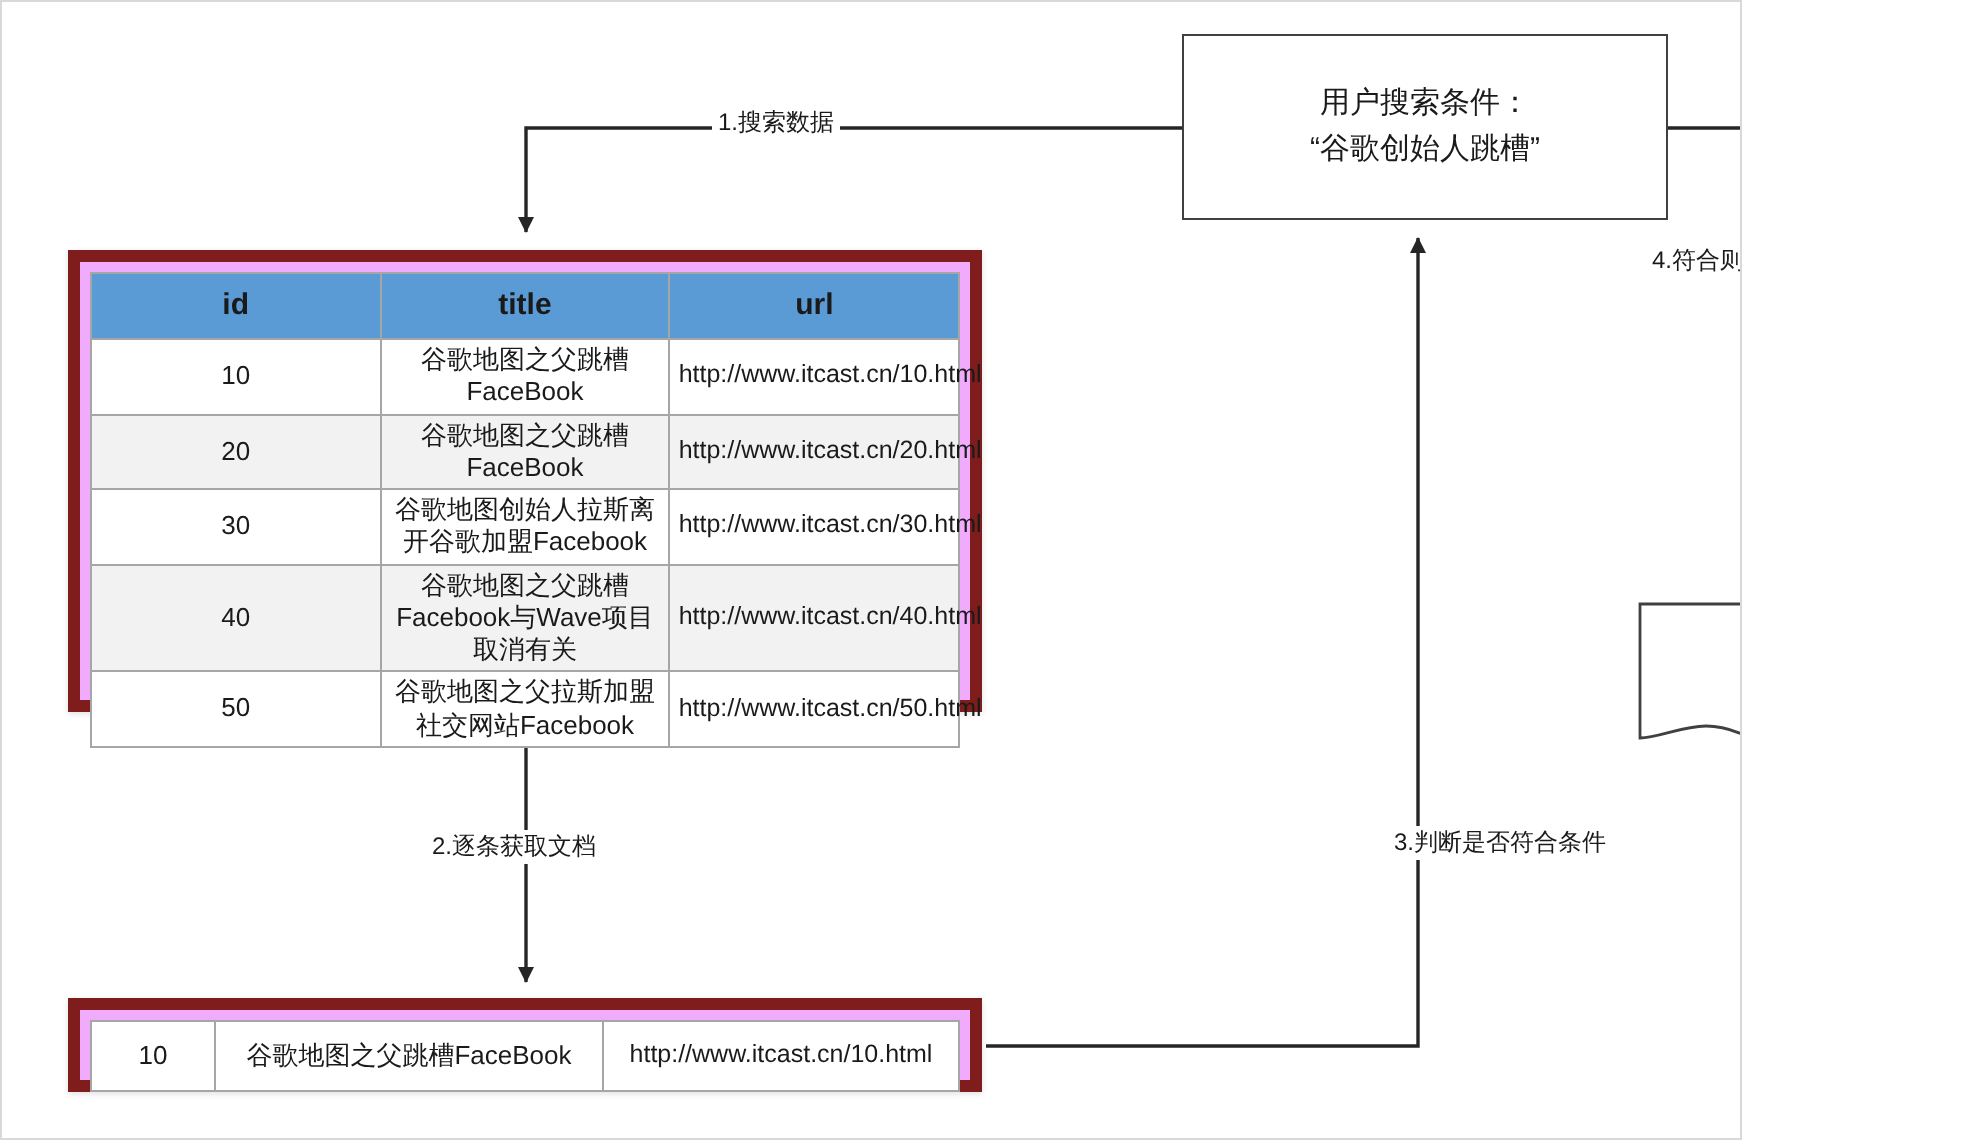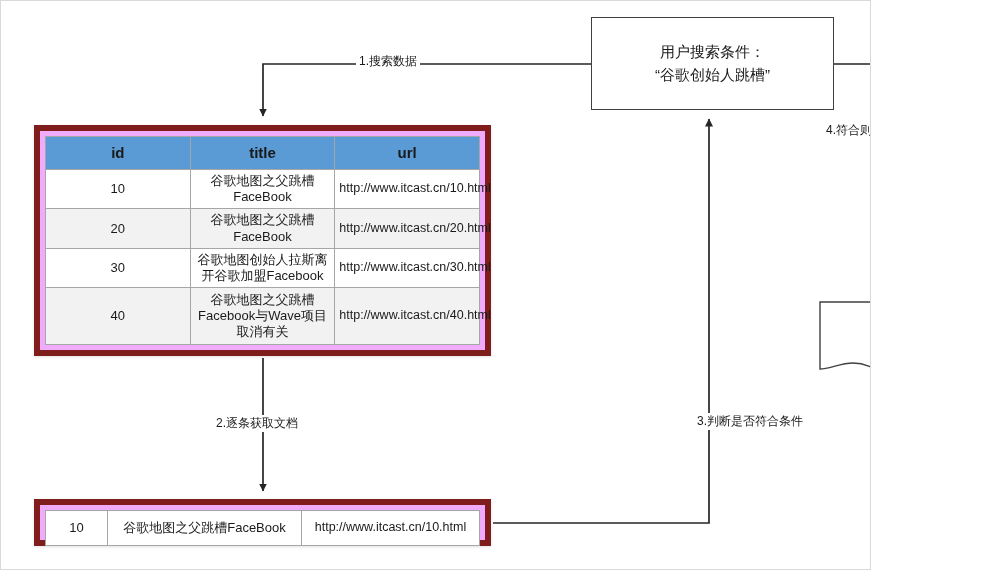--- a/index.html
+++ b/index.html
@@ -196,20 +196,25 @@
         <tr>
           <td class="col-id">30</td>
           <td>谷歌地图创始人拉斯离开谷歌加盟Facebook</td>
           <td class="col-url">http://www.itcast.cn/30.html</td>
         </tr>
         <tr class="alt">
           <td class="col-id">40</td>
           <td>谷歌地图之父跳槽Facebook与Wave项目取消有关</td>
           <td class="col-url">http://www.itcast.cn/40.html</td>
         </tr>
+        <tr>
+          <td class="col-id">50</td>
+          <td>谷歌地图之父拉斯加盟社交网站Facebook</td>
+          <td class="col-url">http://www.itcast.cn/50.html</td>
+        </tr>
       </tbody>
     </table>
   </div>
 
   <div class="table-frame" id="single-row-frame">
     <table class="grid">
       <tbody>
         <tr>
           <td class="col-id">10</td>
           <td>谷歌地图之父跳槽FaceBook</td>

